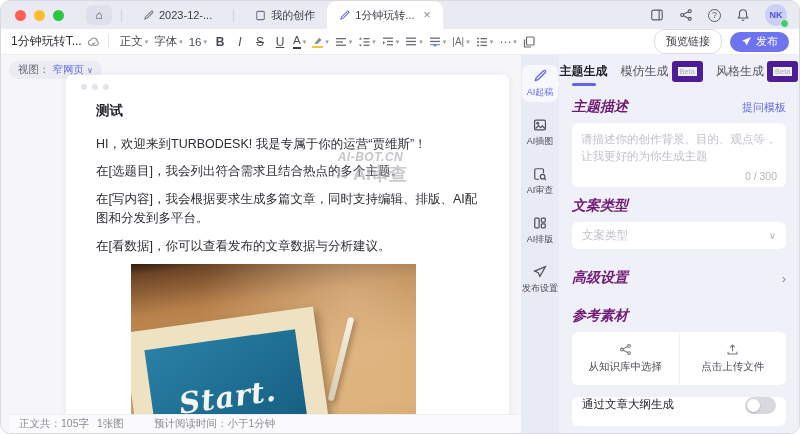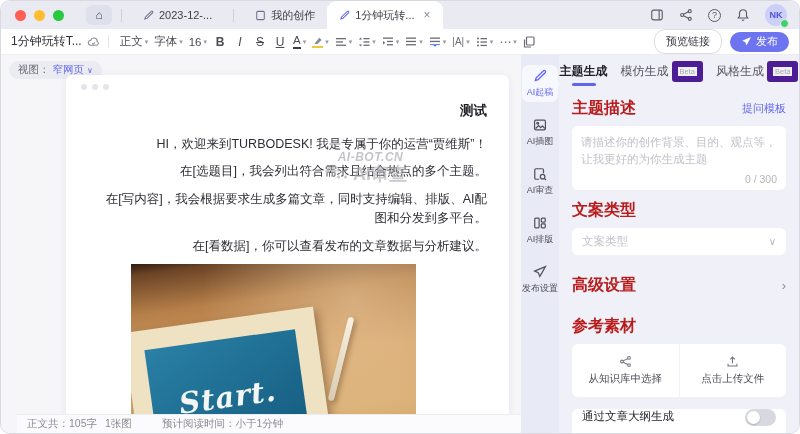--- a/index.html
+++ b/index.html
@@ -49,21 +49,21 @@
   .btn-primary { height:20px; padding:0 11px; border-radius:11px; background:#6e73f0; color:#fff;
                  font-size:11px; display:flex; align-items:center; gap:4px; }
 
   
   .editor { position:absolute; top:54px; left:0; width:520px; bottom:0; background:#f6f6f9; }
   .view-pill { position:absolute; top:6px; left:8px; height:18px; border-radius:9px; background:#ebebf2;
                display:flex; align-items:center; gap:3px; padding:0 9px; font-size:10.5px; color:#6b6b76; }
   .view-val { color:#6468f0; }
   .view-caret { color:#6468f0; font-size:8px; }
   .doc-card { position:absolute; top:20px; left:65px; width:443px; bottom:5px; background:#fff;
-              border-radius:6px 6px 0 0; box-shadow:0 1px 8px rgba(40,40,80,.07); overflow:hidden;text-align:right; }
+              border-radius:6px 6px 0 0; box-shadow:0 1px 8px rgba(40,40,80,.07); overflow:hidden; }
   .card-dots { display:flex; gap:5px; padding:9px 0 0 15px; }
   .cdot { width:6px; height:6px; border-radius:50%; background:#e4e4ea; }
   .doc-body { padding:12px 22px 0 30px; }
   .doc-title-h { font-size:13.5px; font-weight:bold; color:#1f1f27; margin-bottom:15px; }
   .doc-p { font-size:12.5px; color:#2e2e36; line-height:1.55; margin-bottom:8px; }
   .doc-image { position:relative; margin:8px 0 0 35px; width:285px; height:200px; overflow:hidden;
                background:linear-gradient(172deg,#2e1c10 0%,#6b4426 5%,#b7804a 22%,#d3a269 48%,#d9ad73 72%,#c89c66 100%); }
   .doc-image::before { content:""; position:absolute; inset:0;
                background:radial-gradient(circle at 78% 18%, rgba(255,233,196,.38), rgba(255,233,196,0) 55%); }
   .photo-card { position:absolute; left:2px; top:55px; width:192px; height:160px; background:#efe2c2;
@@ -72,21 +72,21 @@
                 background:linear-gradient(150deg,#2a80a6,#135a7d);
                 display:flex; align-items:center; justify-content:center; }
   .start-txt { font-family:"DejaVu Serif",serif; font-style:italic; font-weight:bold;
                color:#f3f6f3; font-size:29px; letter-spacing:1px; }
   .pen { position:absolute; left:207px; top:52px; width:6px; height:86px; border-radius:3px;
          background:linear-gradient(#f7f1e3,#d8ccb2); transform:rotate(14deg);
          box-shadow:3px 2px 5px rgba(55,28,8,.32); }
   .watermark { position:absolute; left:333px; top:95px; text-align:center; opacity:.6; pointer-events:none; }
   .wm1 { font-size:12px; font-weight:bold; font-style:italic; color:#9d9da4; letter-spacing:.5px; }
   .wm2 { display:flex; align-items:center; gap:3px; font-size:18px; font-weight:bold; color:#a6a6ad; margin-top:-2px; }
-  .statusbar { position:absolute; left:16px; bottom:0; width:520px; height:19px; background:#fbfbfd;
+  .statusbar { position:absolute; left:8px; bottom:0; width:520px; height:19px; background:#fbfbfd;
                border-top:1px solid #ececf1; display:flex; align-items:center; gap:8px;
                padding-left:10px; font-size:10.5px; color:#8a8a94; }
   .sb-gap { width:14px; }
 
   
   .rail { position:absolute; top:54px; left:520px; width:38px; bottom:0; background:#e8eaf6;
           display:flex; flex-direction:column; align-items:center; padding-top:10px; gap:12px; }
   .rail-item { position:relative; width:36px; padding:4px 0 3px; display:flex; flex-direction:column;
                align-items:center; gap:3px; font-size:9px; color:#505059; }
   .rail-item.active { background:#f7f8fe; border-radius:7px; color:#6165ee; }
@@ -97,21 +97,21 @@
   
   .panel { position:absolute; top:54px; left:558px; right:0; bottom:0; background:#f0f1f8; padding:0 13px; }
   .panel-tabs { height:33px; display:flex; align-items:center; justify-content:center; gap:13px;
                 font-size:12px; color:#55555f; }
   .ptab { display:flex; align-items:center; gap:3px; white-space:nowrap; }
   .ptab.active { color:#1f1f27; font-weight:bold; position:relative; }
   .ptab.active::after { content:""; position:absolute; left:50%; bottom:-6px; transform:translateX(-50%);
                         width:24px; height:3px; border-radius:2px; background:#6165ee; }
   .beta { font-size:7.5px; color:#a8a8b2; border:6px solid #4c1d95; border-radius:3px; padding:0 2px; line-height:1.3; }
   .row-between { display:flex; justify-content:space-between; align-items:center; }
-  .sec-label { font-size:16px; color:#b91c1c; font-weight:bold; }
+  .sec-label { font-size:14px; color:#701a75; font-weight:bold;font-style:italic; }
   .link { font-size:11px; color:#6165ee; }
   .textarea-card { position:relative; margin-top:7px; background:#fff; border-radius:6px; height:64px; }
   .ta { width:100%; height:46px; border:0; outline:0; resize:none; background:transparent;
         font-family:inherit; font-size:11.5px; color:#3a3a44; padding:8px 9px 0; line-height:1.5; }
   .ta::placeholder { color:#c2c2cb; }
   .counter { position:absolute; right:9px; bottom:5px; font-size:10.5px; color:#b5b5bf; }
   .mt10 { margin-top:10px; } .mt12 { margin-top:20px; }
   .select { margin-top:7px; background:#fff; border-radius:6px; height:27px; display:flex;
             align-items:center; justify-content:space-between; padding:0 10px; font-size:11.5px; color:#c2c2cb; }
   .chev { color:#b2b2bc; font-size:10px; }

